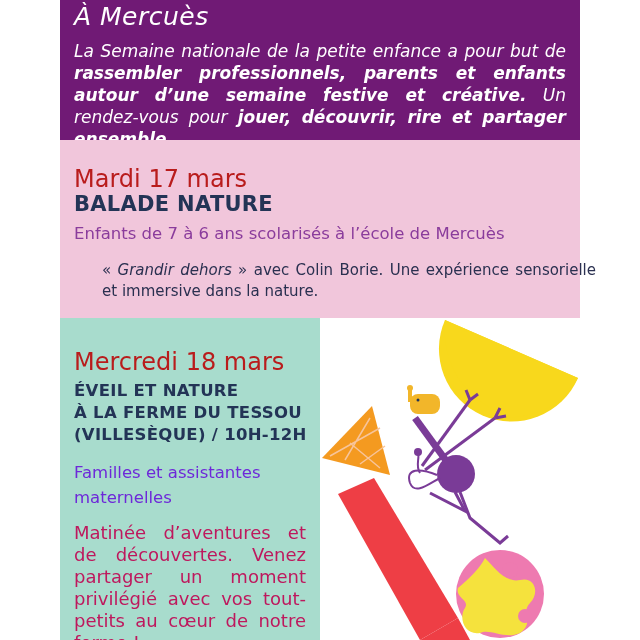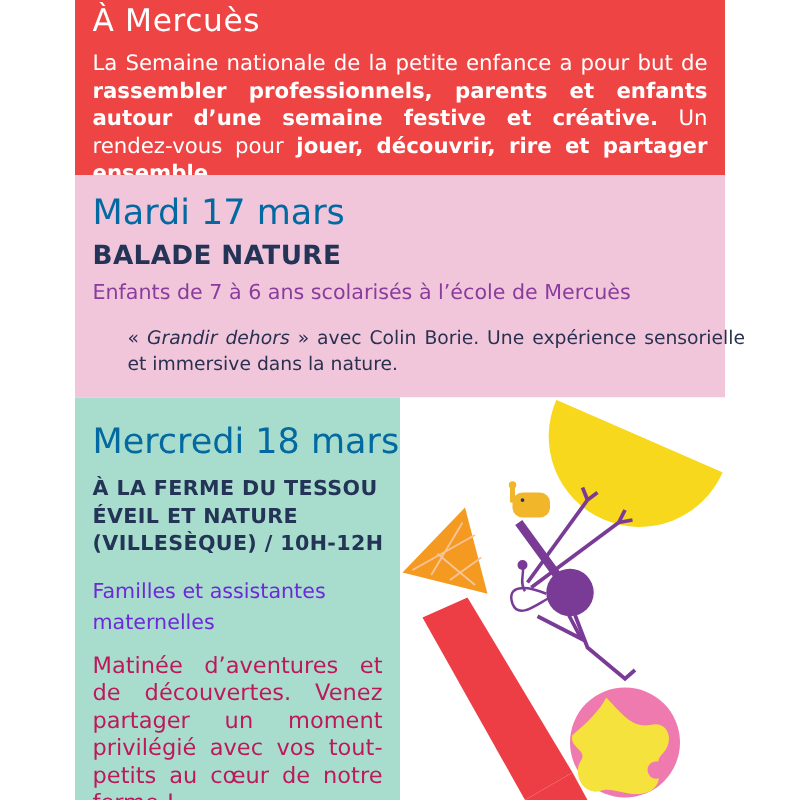--- a/index.html
+++ b/index.html
@@ -1,24 +1,24 @@
 <!DOCTYPE html>
 <html><head>
 <meta charset="utf-8">
 <style>
   html, body { margin:0; padding:0; }
   body { width:640px; height:640px; background:#ffffff; position:relative; overflow:hidden;
          font-family:"DejaVu Sans", sans-serif; }
   .panel { position:absolute; left:60px; width:520px; }
-  .green { top:0; height:140px; background:#ef4444; color:#ffffff; }
+  .green { top:0; height:140px; background:#701a75; color:#ffffff;font-style:italic; }
   .green .title { position:absolute; left:14px; top:2px; font-size:25px; letter-spacing:0.5px; }
   .green .intro { position:absolute; left:14px; top:40px; width:492px; font-size:17px; line-height:22px; text-align:justify; }
   .green .intro b { font-weight:bold; }
   .pink { top:140px; height:178px; background:#f1c6db; }
-  .day { font-size:28px; color:#0369a1; }
+  .day { font-size:24px; color:#b91c1c;margin-top:12px; }
   .pink .day { position:absolute; left:14px; top:13px; }
   .pink .eventname { position:absolute; left:14px; top:52px; font-size:21px; font-weight:bold; color:#233456; letter-spacing:0.3px; }
   .pink .aud { position:absolute; left:14px; top:84px; font-size:16.5px; color:#8a3c9c; }
   .pink .desc { position:absolute; left:14px; top:120px; width:494px; font-size:15px; line-height:21px; color:#2a3050; text-align:justify;margin-left:28px; }
   .teal { top:318px; height:322px; width:260px; background:#a8dccd; }
   .teal .day { position:absolute; left:14px; top:18px;text-align:right; }
   .teal .eventname { position:absolute; left:14px; top:62px; width:240px; font-size:16.5px; font-weight:bold; color:#233456; line-height:22px; letter-spacing:0.3px; }
   .teal .aud { position:absolute; left:14px; top:142px; width:240px; font-size:16.5px; color:#6d28d9; line-height:25px; }
   .teal .desc { position:absolute; left:14px; top:204px; width:232px; font-size:18px; line-height:22px; color:#be185d; text-align:justify; }
   .illus { position:absolute; left:320px; top:318px; width:260px; height:322px; background:#ffffff; }
@@ -34,22 +34,22 @@
 <div class="panel pink">
   <div class="day">Mardi 17 mars</div>
   <div class="eventname">BALADE NATURE</div>
   <div class="aud">Enfants de 7 à 6 ans scolarisés à l’école de Mercuès</div>
   <div class="desc"><span>« </span><i>Grandir dehors</i><span> » avec Colin Borie. Une expérience sensorielle et immersive dans la nature.</span></div>
 </div>
 
 <div class="panel teal">
   <div class="day">Mercredi 18 mars</div>
   <div class="eventname">
+    <div>ÉVEIL ET NATURE</div>
     <div>À LA FERME DU TESSOU</div>
-    <div>ÉVEIL ET NATURE</div>
     <div>(VILLESÈQUE) / 10H-12H</div>
   </div>
   <div class="aud">Familles et assistantes maternelles</div>
   <div class="desc">Matinée d’aventures et de découvertes. Venez partager un moment privilégié avec vos tout-petits au cœur de notre ferme !</div>
 </div>
 
 <div class="illus">
   <svg width="260" height="322" viewBox="0 0 260 322">
 
     <g>

